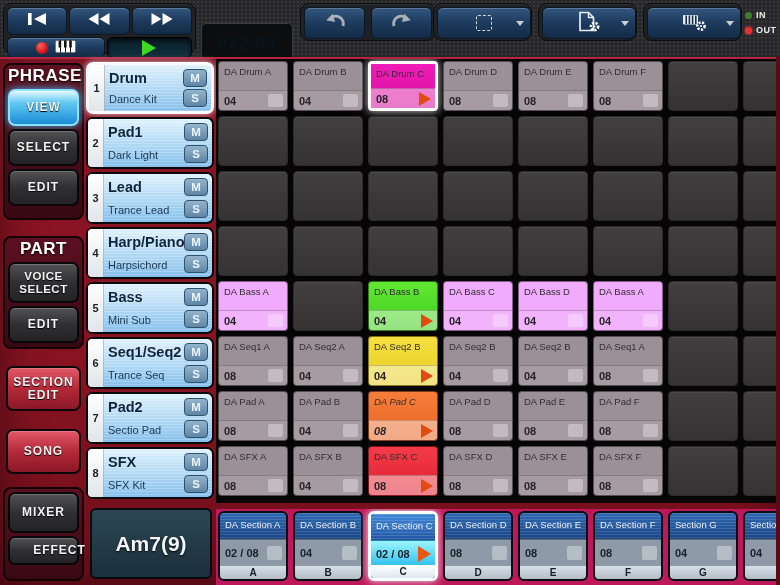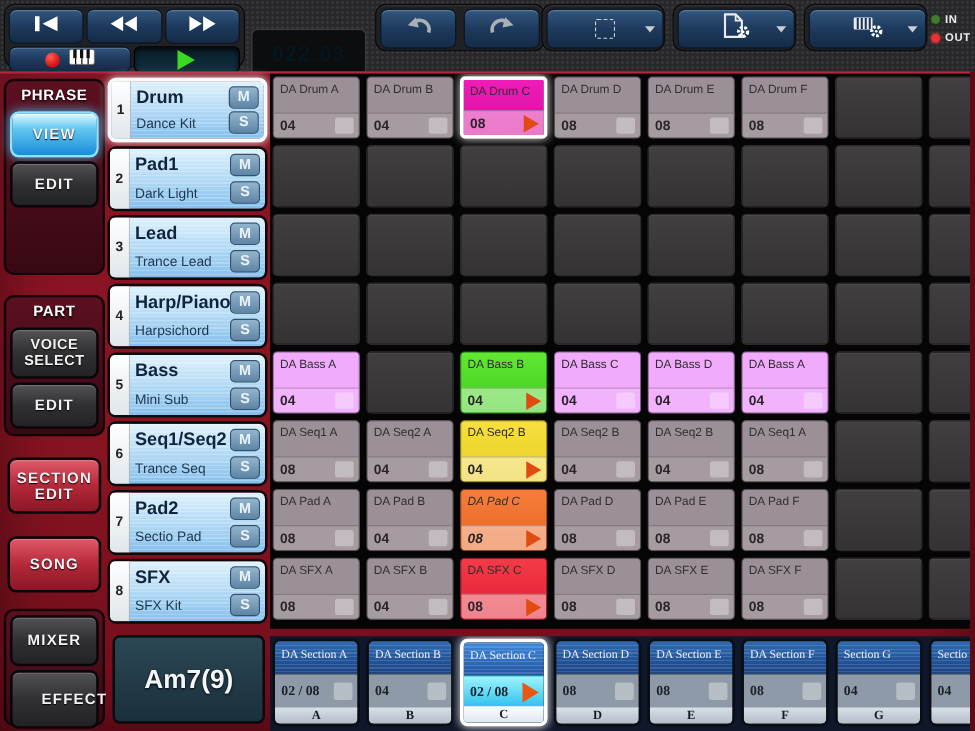--- a/index.html
+++ b/index.html
@@ -47,21 +47,21 @@
   .io-dot.out{background:#ea3030;box-shadow:0 0 3px #ff4040;}
   .io-label{color:#ececec;font-size:9px;font-weight:bold;letter-spacing:0.5px;}
   
   .main{position:absolute;left:0;top:57px;width:780px;height:528px;
     background:linear-gradient(180deg,#a01a2e 0%,#8c1424 8%,#871321 60%,#6f0d1b 100%);
     border-top:2px solid #b82540;box-sizing:border-box;box-shadow:inset 0 0 46px rgba(0,0,0,0.45);}
   .right-edge{position:absolute;right:0;top:57px;width:4px;height:528px;background:#5e0a15;}
   
   .sbgroup{position:absolute;left:3px;width:81px;background:linear-gradient(180deg,#5c1020,#380913);
     border:2px solid #130408;border-radius:8px;box-sizing:border-box;padding:1px 3px 4px;}
-  .sbheader{height:20px;text-align:center;color:#fff;font-size:12px;font-weight:bold;
+  .sbheader{height:20px;text-align:center;color:#fff;font-size:17px;font-weight:bold;
     letter-spacing:0.5px;line-height:20px;text-shadow:0 1px 2px #000;}
   .sbtn{width:100%;margin-top:3px;height:37px;
     background:linear-gradient(180deg,#525254 0%,#303032 50%,#232325 100%);
     border:2px solid #08080a;border-radius:7px;color:#f2f2f2;font-size:12px;font-weight:bold;
     letter-spacing:1px;box-sizing:border-box;display:flex;align-items:center;justify-content:center;
     text-align:center;line-height:1.08;box-shadow:inset 0 1px 0 rgba(255,255,255,0.18);
     text-shadow:0 1px 1px #000;cursor:pointer;}
   .sbtn.active{background:linear-gradient(180deg,#e2f9ff 0%,#64c9f2 35%,#1a8cd8 100%);
     border-color:#8ae4ff;box-shadow:0 0 9px rgba(70,200,255,0.9),inset 0 1px 0 rgba(255,255,255,0.6);}
   .sbtn.red{background:linear-gradient(180deg,#e25969 0%,#b5293a 50%,#8a1726 100%);}
@@ -105,22 +105,22 @@
   .c-green{background:linear-gradient(180deg,#62e832,#3ecc1e);}
   .c-yellow{background:linear-gradient(180deg,#f6e040,#e8cc22);}
   .c-orange{background:linear-gradient(180deg,#f67e3a,#e86424);font-style:italic;}
   .c-red{background:linear-gradient(180deg,#f43a48,#e02030);}
   .pad.sel{border:3px solid #ffffff;box-shadow:0 0 8px rgba(255,255,255,0.85);}
   
   .chord{position:absolute;left:90px;top:508px;width:122px;height:71px;
     background:linear-gradient(180deg,#2c4754,#1a303c);border:2px solid #060b0f;border-radius:6px;
     box-sizing:border-box;display:flex;align-items:center;justify-content:center;
     color:#f4f7f9;font-size:21px;font-weight:bold;text-shadow:0 1px 2px #000;}
-  .secpanel{position:absolute;left:216px;top:509px;width:562px;height:76px;background:#0f172a;
-    padding:2px;box-sizing:border-box;overflow:hidden;font-family:Liberation Serif, serif;}
+  .secpanel{position:absolute;left:216px;top:509px;width:562px;height:76px;background:#be185d;
+    padding:2px;box-sizing:border-box;overflow:hidden;}
   .secgrid{display:grid;grid-template-columns:repeat(8,70px);gap:5px;}
   .sec{height:70px;border:2px solid #0a0d12;border-radius:6px;overflow:hidden;position:relative;
     box-sizing:border-box;background:#10141a;cursor:pointer;}
   .sec.sel{border:3px solid #ffffff;box-shadow:0 0 8px rgba(255,255,255,0.9);}
   .sname{height:26px;box-sizing:border-box;padding:6px 0 0 5px;font-size:9.5px;color:#eaf1f8;white-space:nowrap;
     background:repeating-linear-gradient(180deg,rgba(255,255,255,0.13) 0 1px,rgba(255,255,255,0) 1px 3px),
       linear-gradient(180deg,#2e6ab2,#1a4486);}
   .sec.sel .sname{background:repeating-linear-gradient(180deg,rgba(255,255,255,0.15) 0 1px,rgba(255,255,255,0) 1px 3px),
       linear-gradient(180deg,#3f88d8,#2156a4);}
   .smid{height:27px;position:relative;background:#8e9aa7;border-top:1px solid rgba(0,0,0,0.3);}
@@ -255,35 +255,36 @@
         <span class="io-label">OUT</span>
       </div>
   </div>
 </div>
 
 <div class="main"></div>
 
 <div class="sbgroup" style="top:63px;height:157px;">
   <div class="sbheader">PHRASE</div>
   <div class="sbtn active">VIEW</div>
+  <div class="sbtn">SELECT</div>
   <div class="sbtn">EDIT</div>
 </div>
 
 <div class="sbgroup" style="top:236px;height:113px;">
   <div class="sbheader">PART</div>
   <div class="sbtn" style="height:41px;font-size:11.5px;letter-spacing:0.5px;">VOICE SELECT</div>
   <div class="sbtn">EDIT</div>
 </div>
 
 <div class="sbtn red sb-standalone" style="top:366px;">SECTION EDIT</div>
 <div class="sbtn red sb-standalone" style="top:429px;">SONG</div>
 
 <div class="sbgroup" style="top:487px;height:94px;padding-top:3px;">
   <div class="sbtn" style="margin-top:0;height:41px;">MIXER</div>
-  <div class="sbtn" style="height:47px;padding-left:32px;">EFFECT</div>
+  <div class="sbtn" style="height:29px;padding-left:32px;">EFFECT</div>
 </div>
 
 <div class="tracklist">
     <div class="track sel">
       <div class="tnum">1</div>
       <div class="tname">Drum</div>
       <div class="tvoice">Dance Kit</div>
       <div class="ms">
         <div class="msbtn">M</div>
         <div class="msbtn">S</div>

